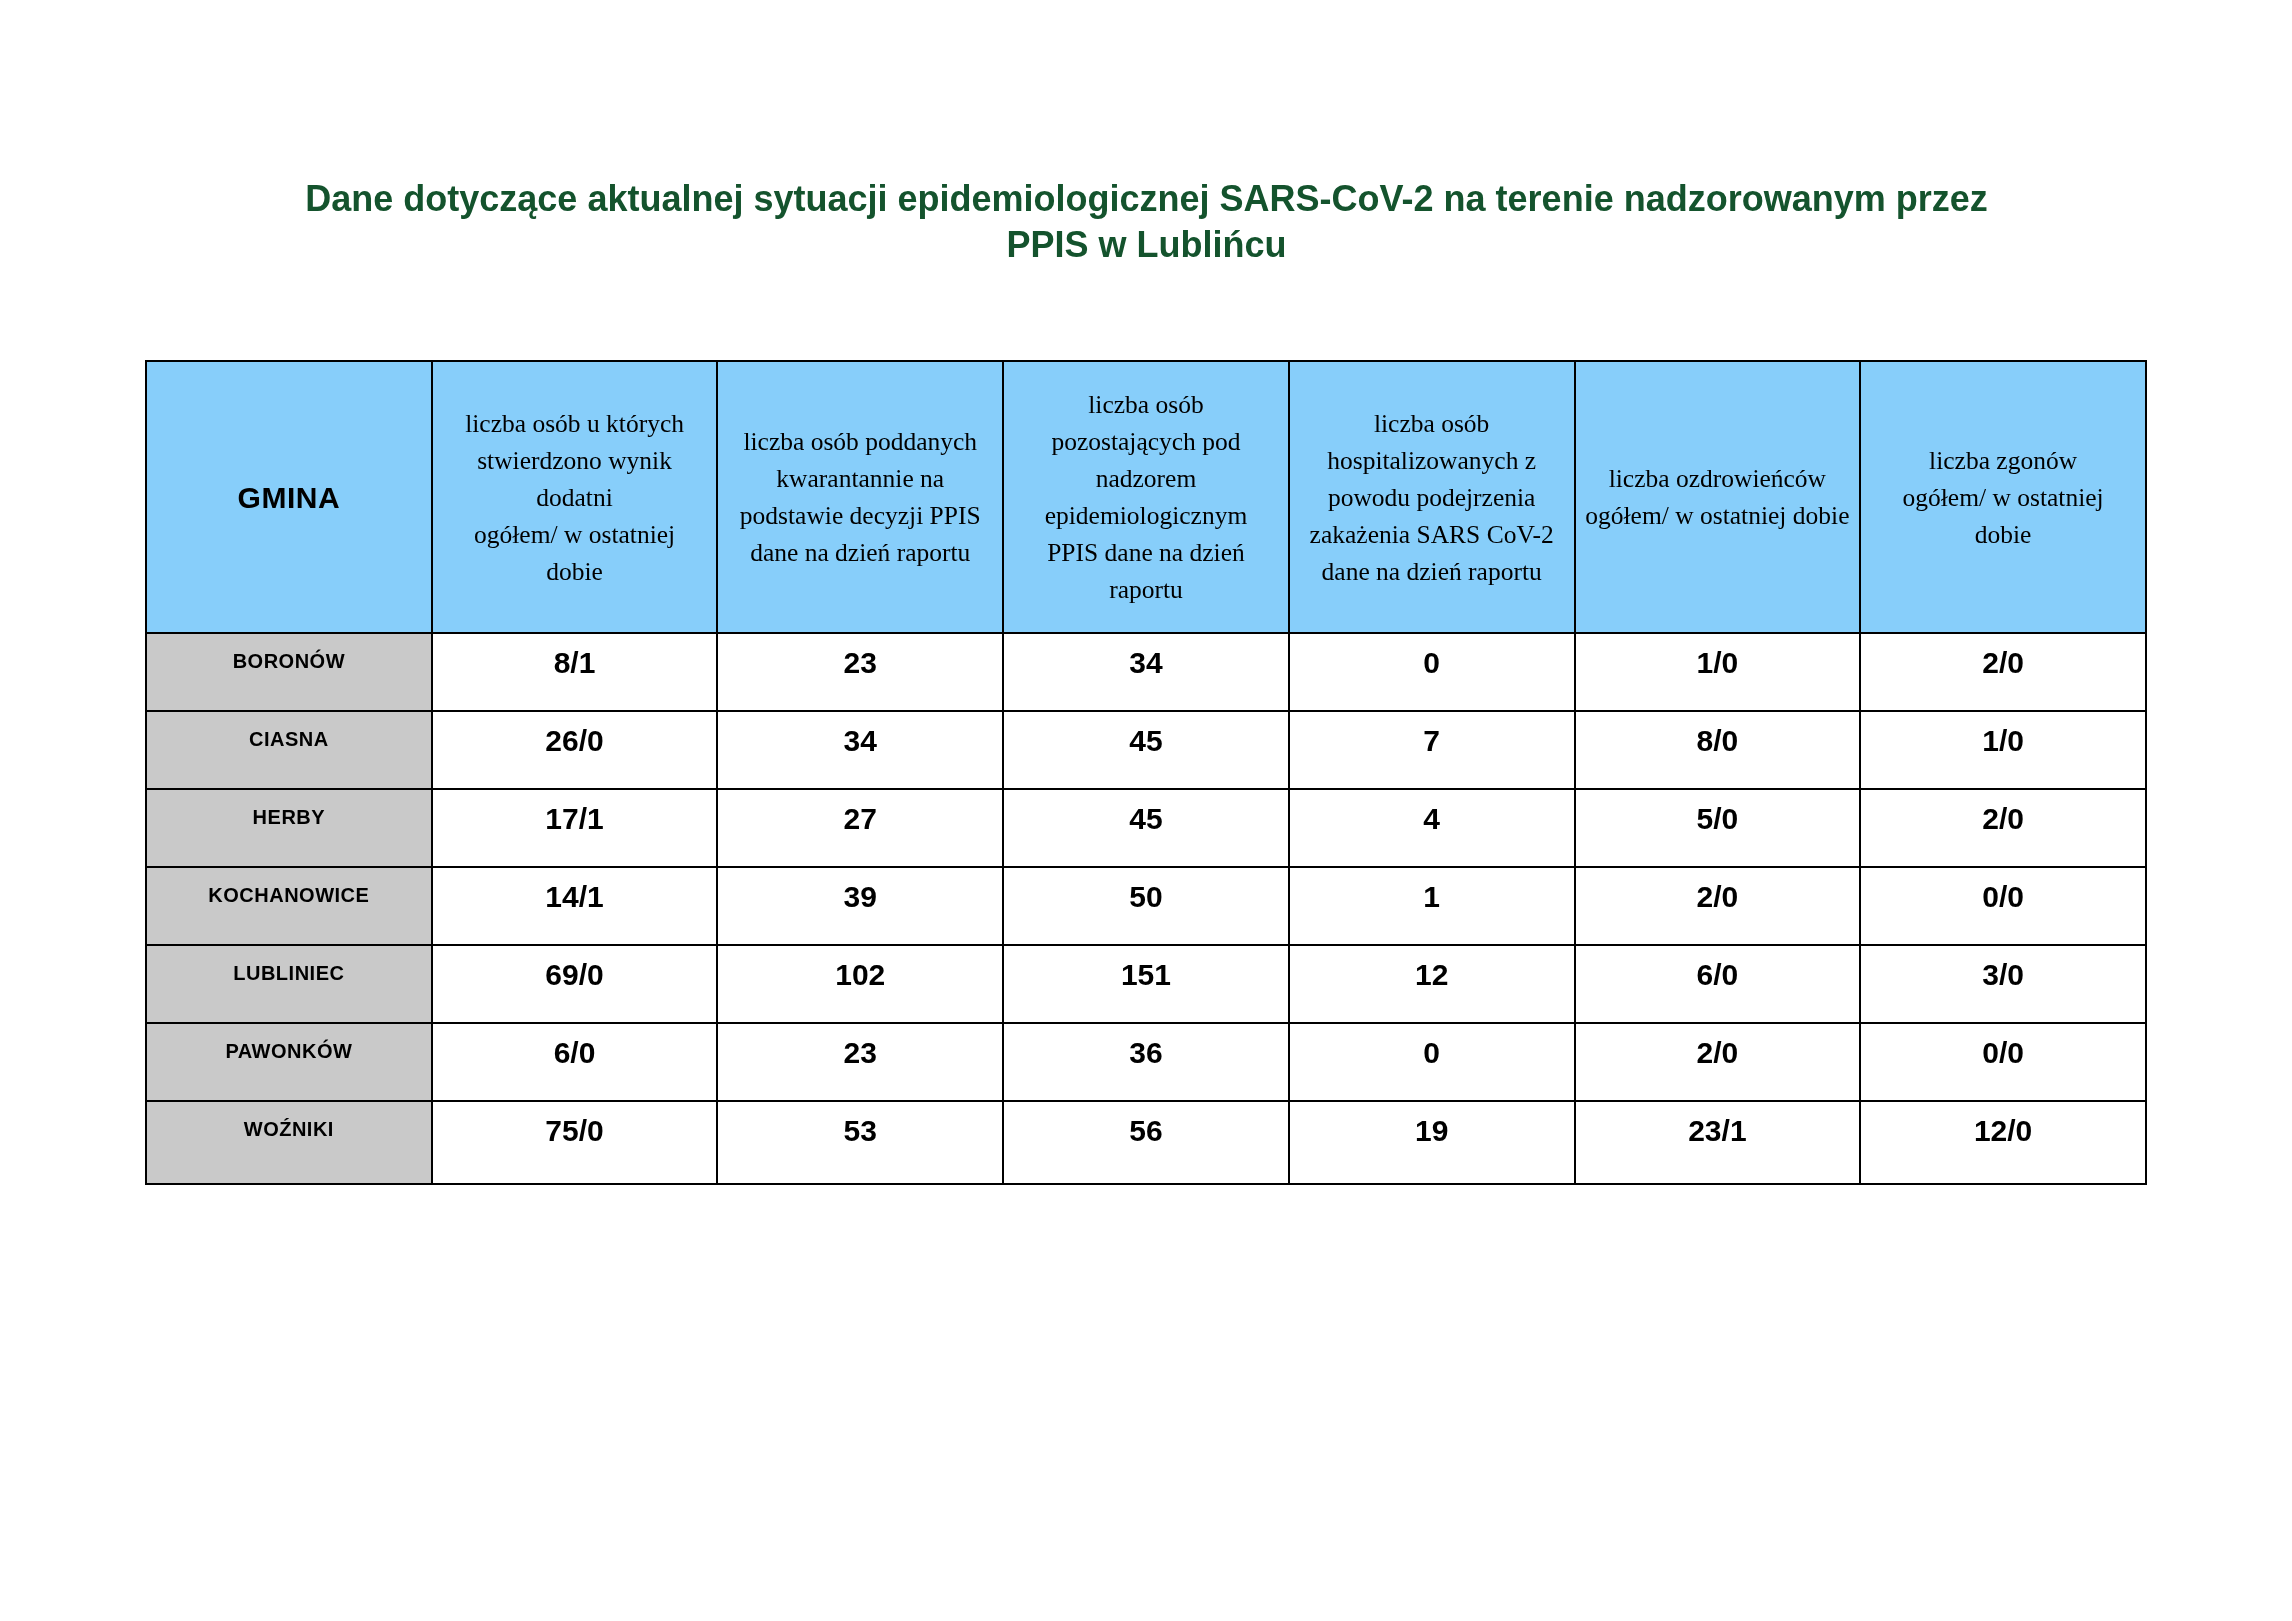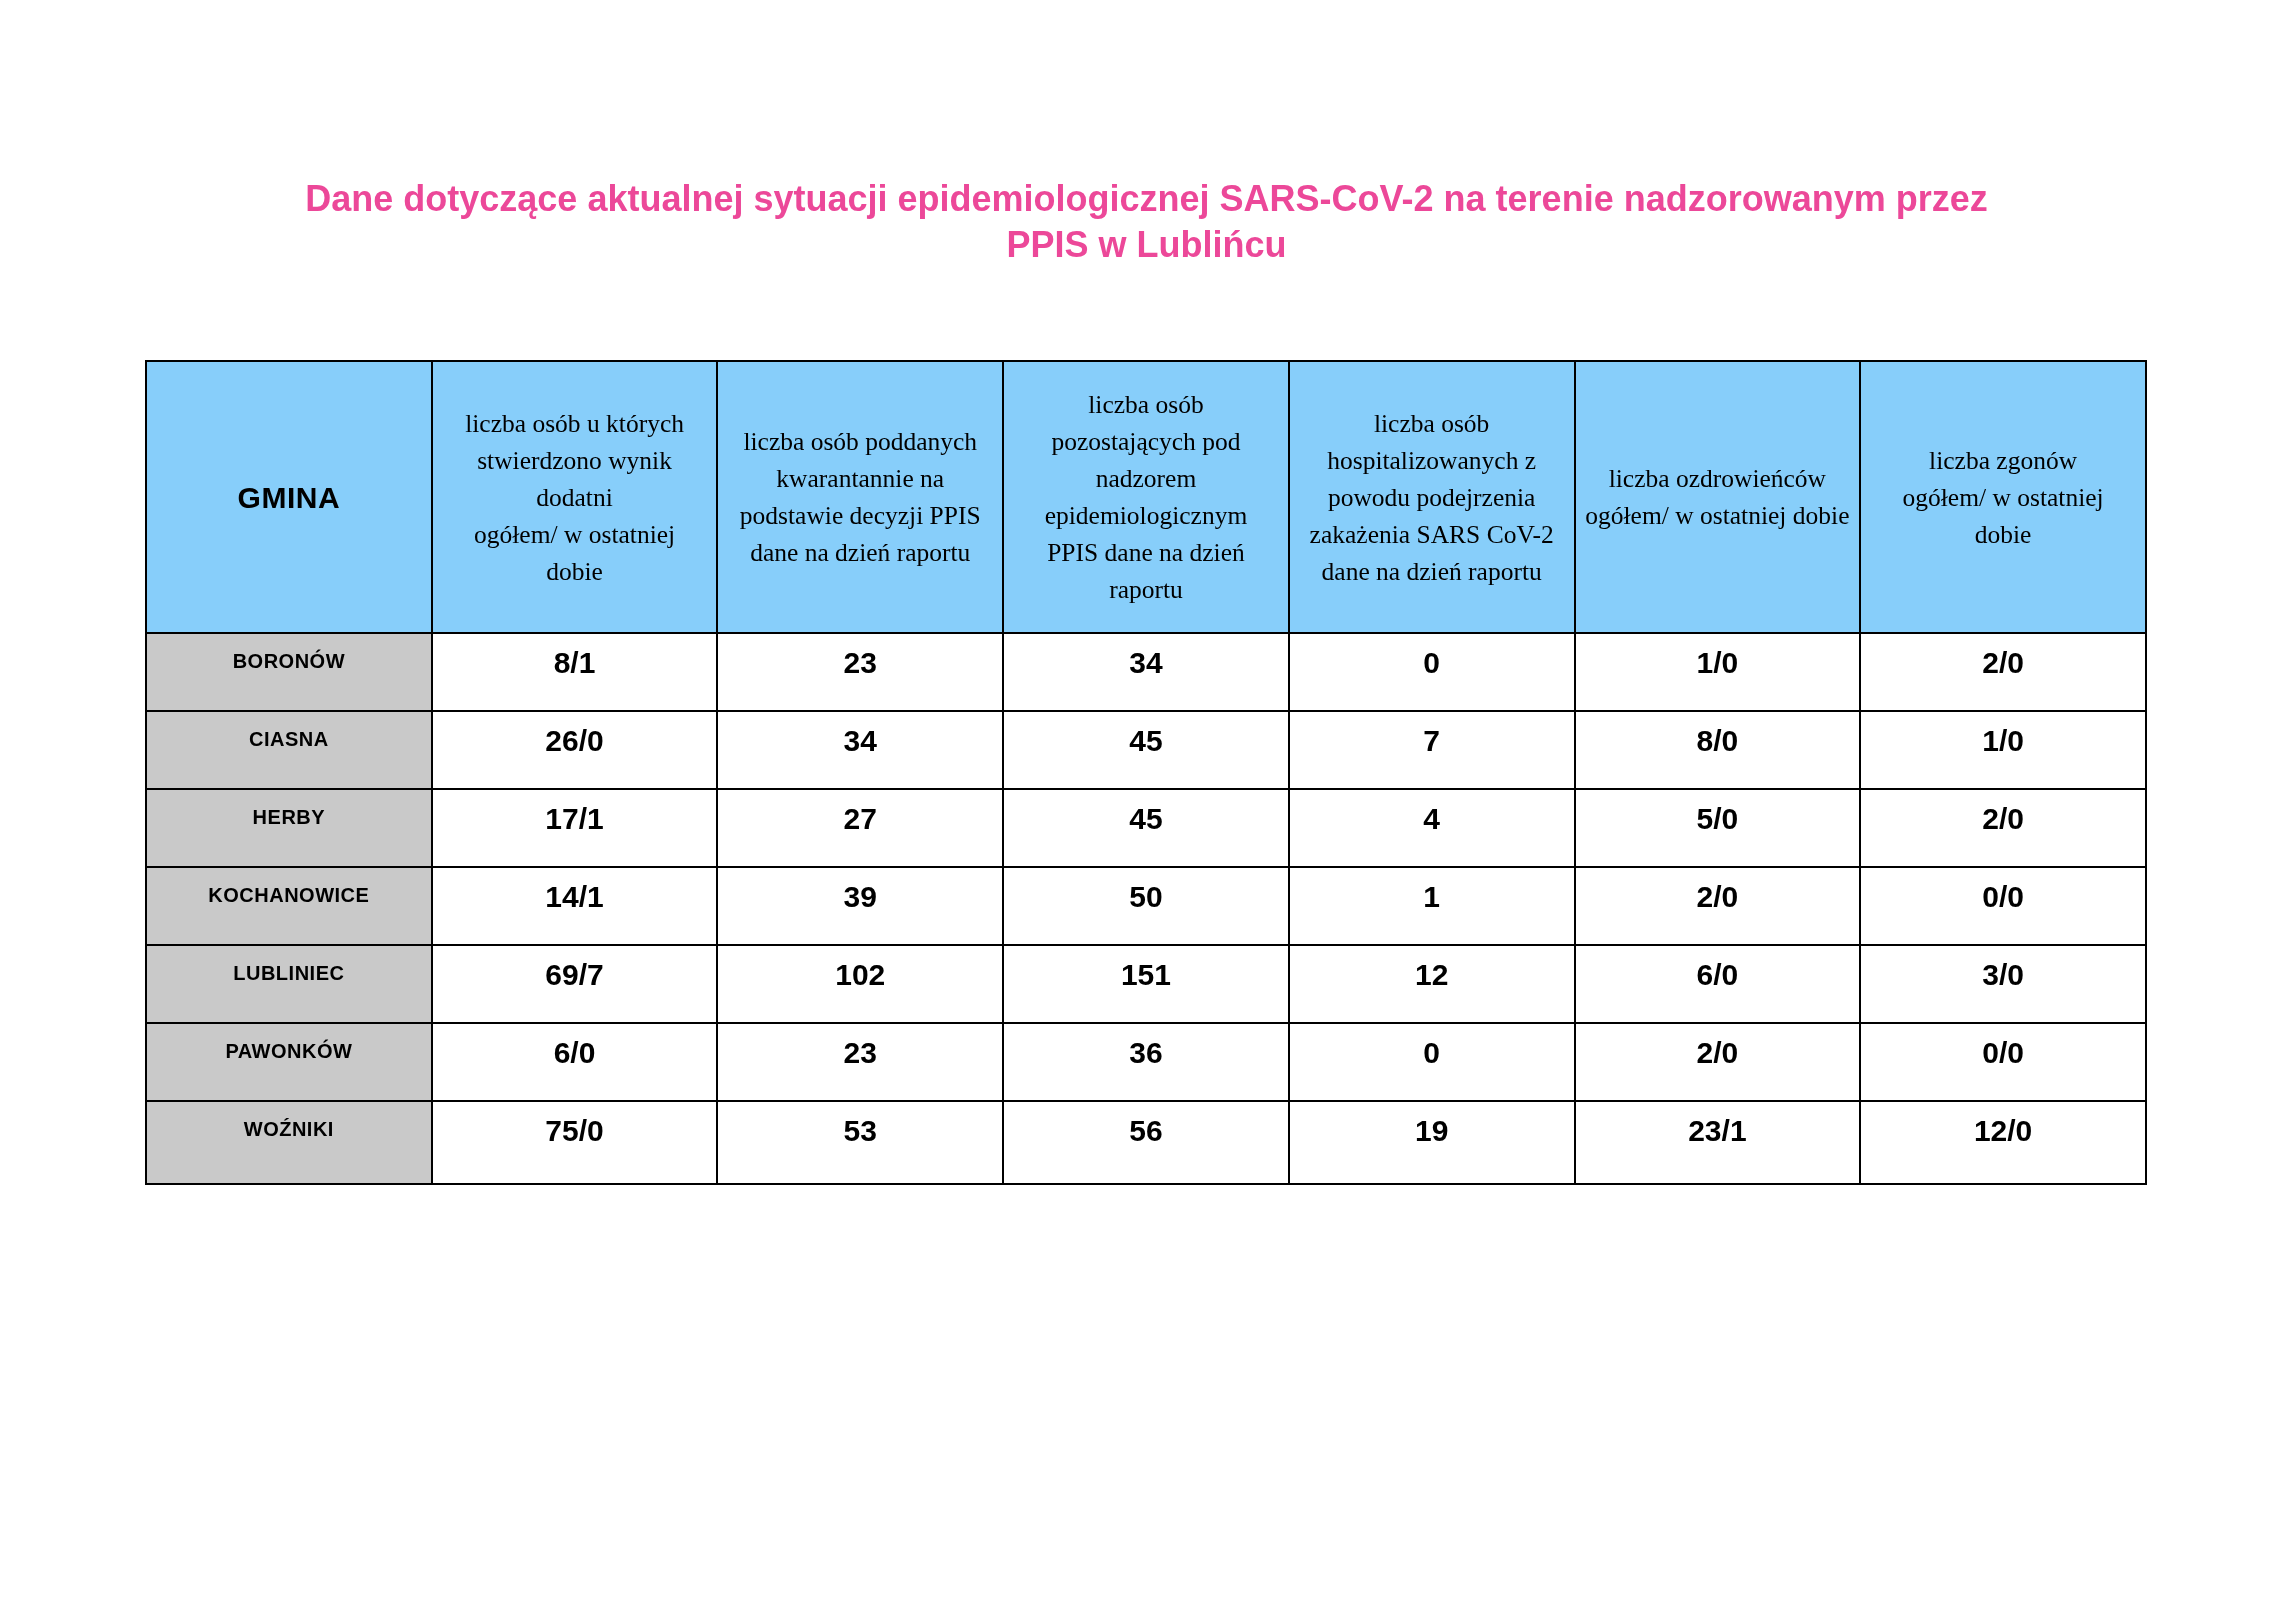--- a/index.html
+++ b/index.html
@@ -15,21 +15,21 @@
   }
   .title-block {
     position: absolute;
     top: 176px;
     left: 0;
     width: 100%;
     text-align: center;
     font-weight: bold;
     font-size: 36px;
     line-height: 46px;
-    color: #ec4899;
+    color: #14532d;
   }
   .title-line3-prefix { white-space: pre; }
   .title-sup {
     font-size: 22.5px;
     font-weight: bold;
     vertical-align: 15.7px;
     letter-spacing: 1px;
   }
   table.report-table {
     position: absolute;
@@ -163,21 +163,21 @@
         <td class="gmina-cell">KOCHANOWICE</td>
         <td class="value-cell">14/1</td>
         <td class="value-cell">39</td>
         <td class="value-cell">50</td>
         <td class="value-cell">1</td>
         <td class="value-cell">2/0</td>
         <td class="value-cell">0/0</td>
       </tr>
       <tr class="data-row">
         <td class="gmina-cell">LUBLINIEC</td>
-        <td class="value-cell">69/7</td>
+        <td class="value-cell">69/0</td>
         <td class="value-cell">102</td>
         <td class="value-cell">151</td>
         <td class="value-cell">12</td>
         <td class="value-cell">6/0</td>
         <td class="value-cell">3/0</td>
       </tr>
       <tr class="data-row">
         <td class="gmina-cell">PAWONKÓW</td>
         <td class="value-cell">6/0</td>
         <td class="value-cell">23</td>

